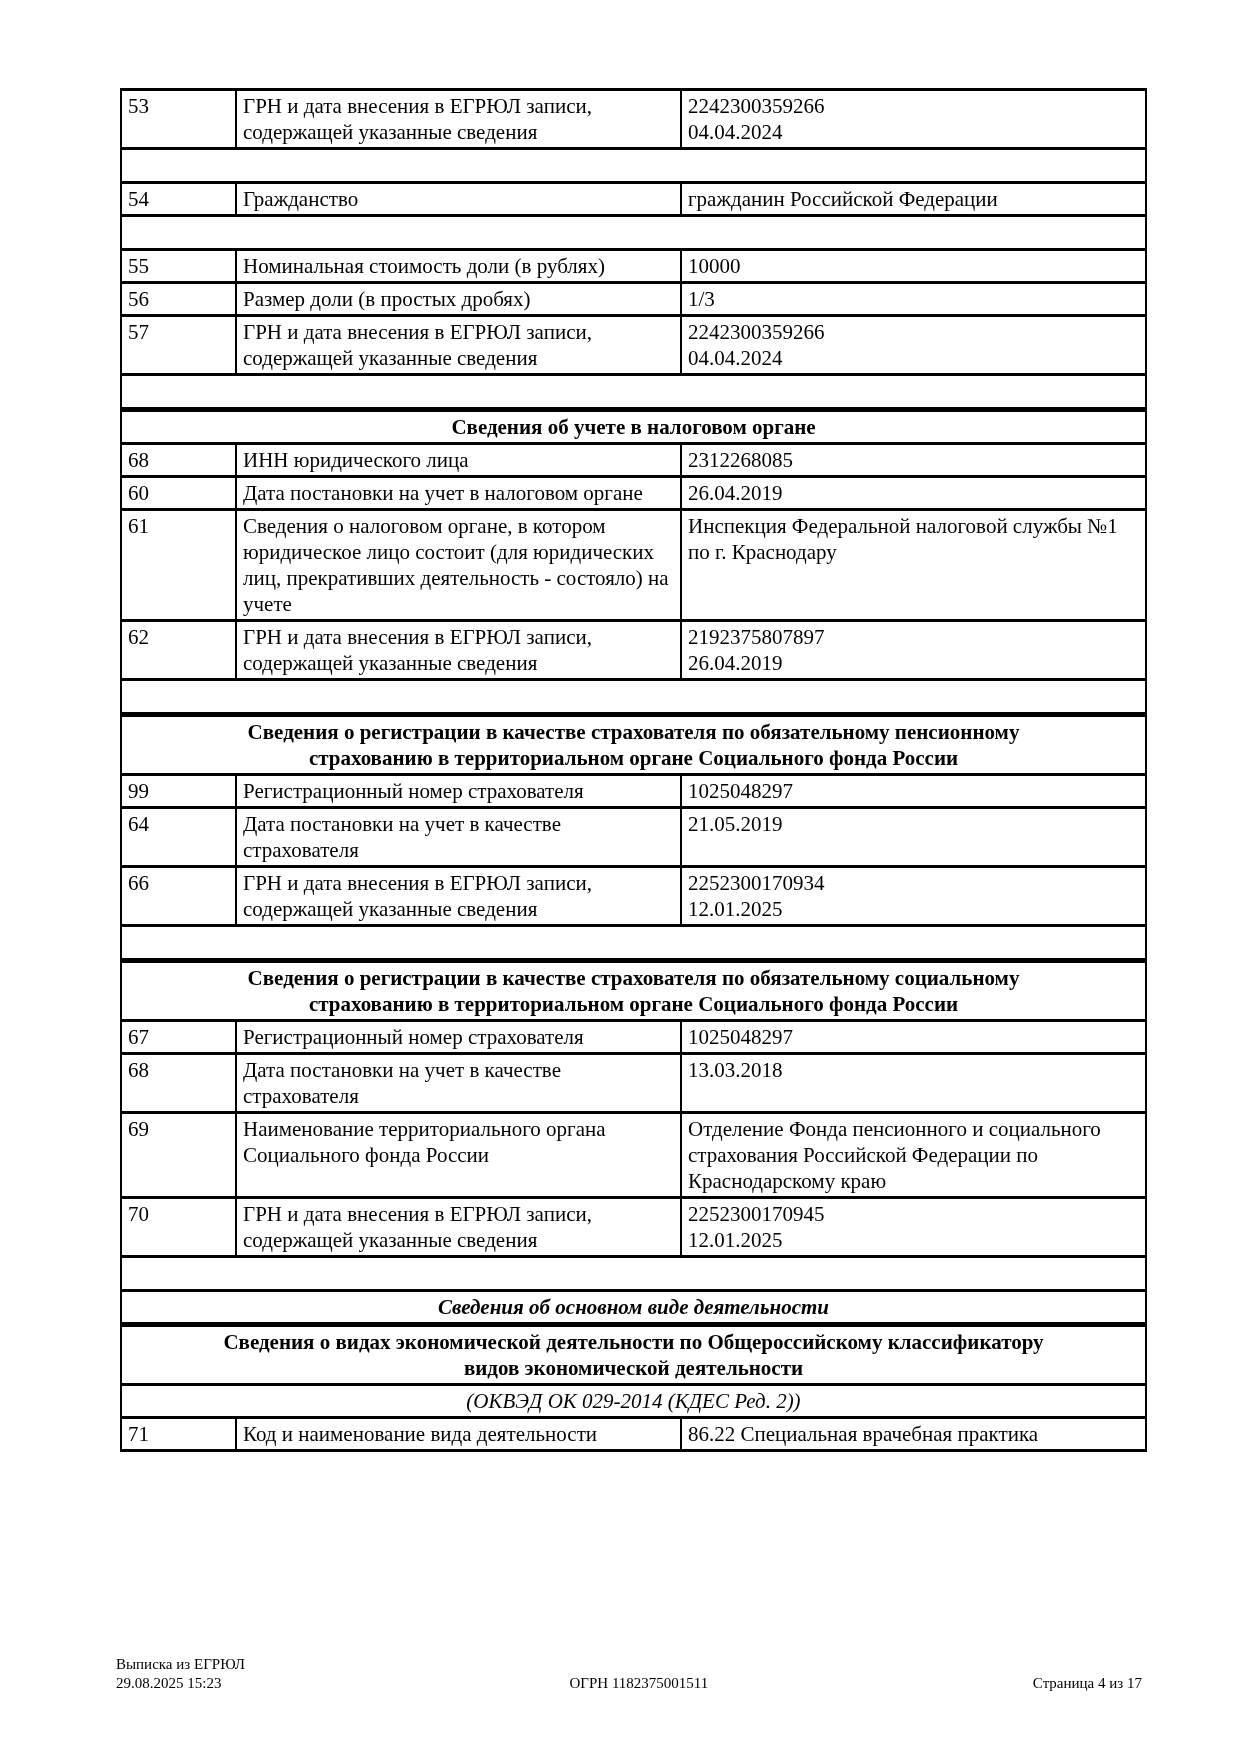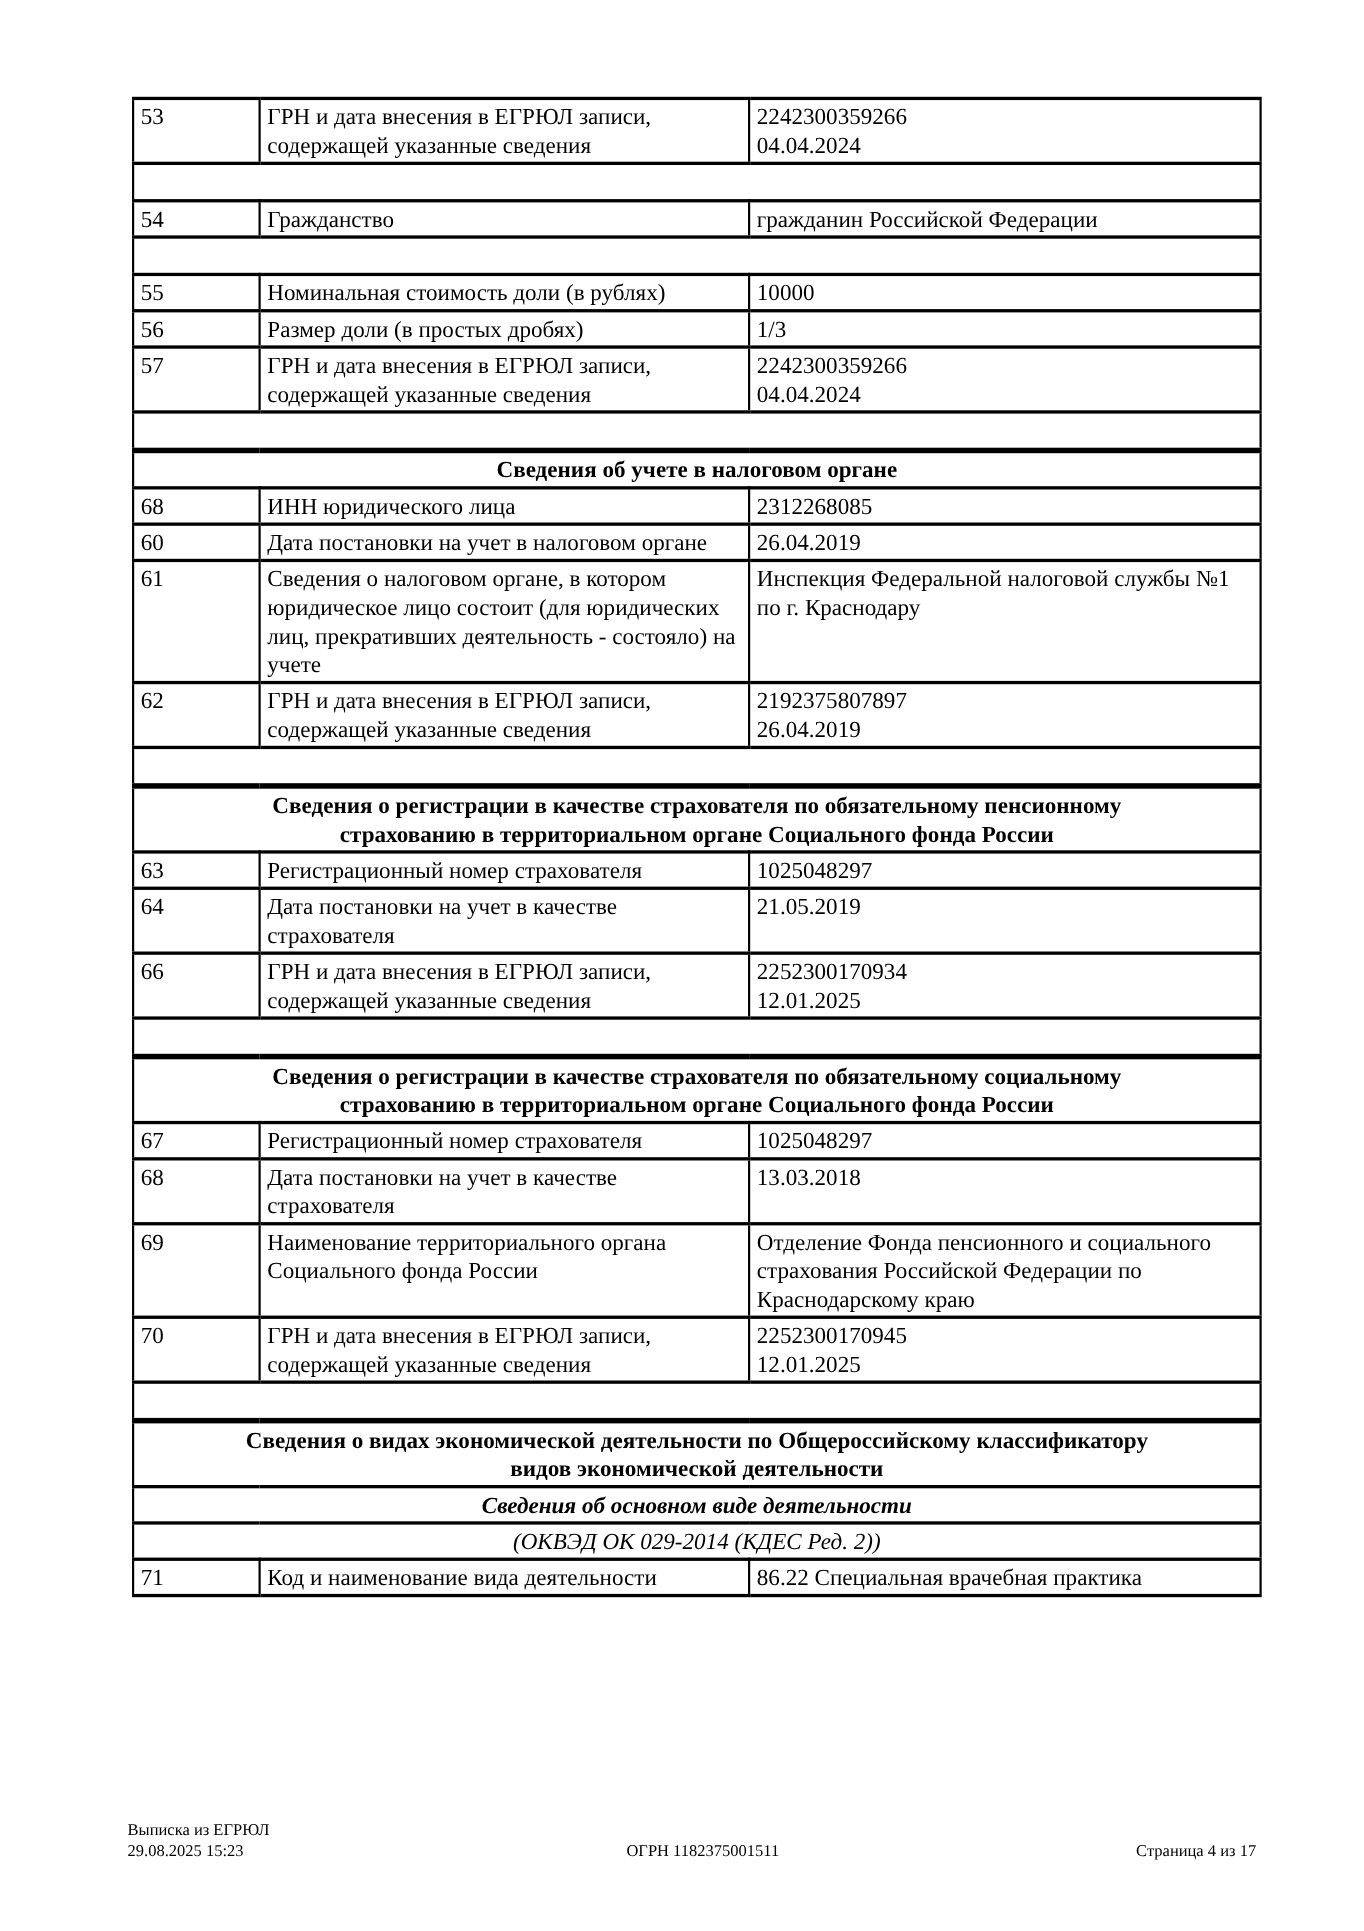--- a/index.html
+++ b/index.html
@@ -174,21 +174,21 @@
         </td>
       </tr>
       <tr>
         <td colspan="3" class="cell-spacer"></td>
       </tr>
       <tr>
         <td colspan="3" class="cell-section">Сведения о регистрации в качестве страхователя по обязательному пенсионному
 страхованию в территориальном органе Социального фонда России</td>
       </tr>
       <tr>
-        <td class="cell-num">63</td>
+        <td class="cell-num">99</td>
         <td class="cell-label">Регистрационный номер страхователя</td>
         <td class="cell-value">
           <span class="value-line">1025048297</span>
         </td>
       </tr>
       <tr>
         <td class="cell-num">64</td>
         <td class="cell-label">Дата постановки на учет в качестве страхователя</td>
         <td class="cell-value">
           <span class="value-line">21.05.2019</span>
@@ -235,25 +235,25 @@
         <td class="cell-label">ГРН и дата внесения в ЕГРЮЛ записи, содержащей указанные сведения</td>
         <td class="cell-value">
           <span class="value-line">2252300170945</span>
           <span class="value-line">12.01.2025</span>
         </td>
       </tr>
       <tr>
         <td colspan="3" class="cell-spacer"></td>
       </tr>
       <tr>
+        <td colspan="3" class="cell-sub_bold_italic">Сведения об основном виде деятельности</td>
+      </tr>
+      <tr>
         <td colspan="3" class="cell-section">Сведения о видах экономической деятельности по Общероссийскому классификатору
 видов экономической деятельности</td>
-      </tr>
-      <tr>
-        <td colspan="3" class="cell-sub_bold_italic">Сведения об основном виде деятельности</td>
       </tr>
       <tr>
         <td colspan="3" class="cell-sub_italic">(ОКВЭД ОК 029-2014 (КДЕС Ред. 2))</td>
       </tr>
       <tr>
         <td class="cell-num">71</td>
         <td class="cell-label">Код и наименование вида деятельности</td>
         <td class="cell-value">
           <span class="value-line">86.22 Специальная врачебная практика</span>
         </td>

